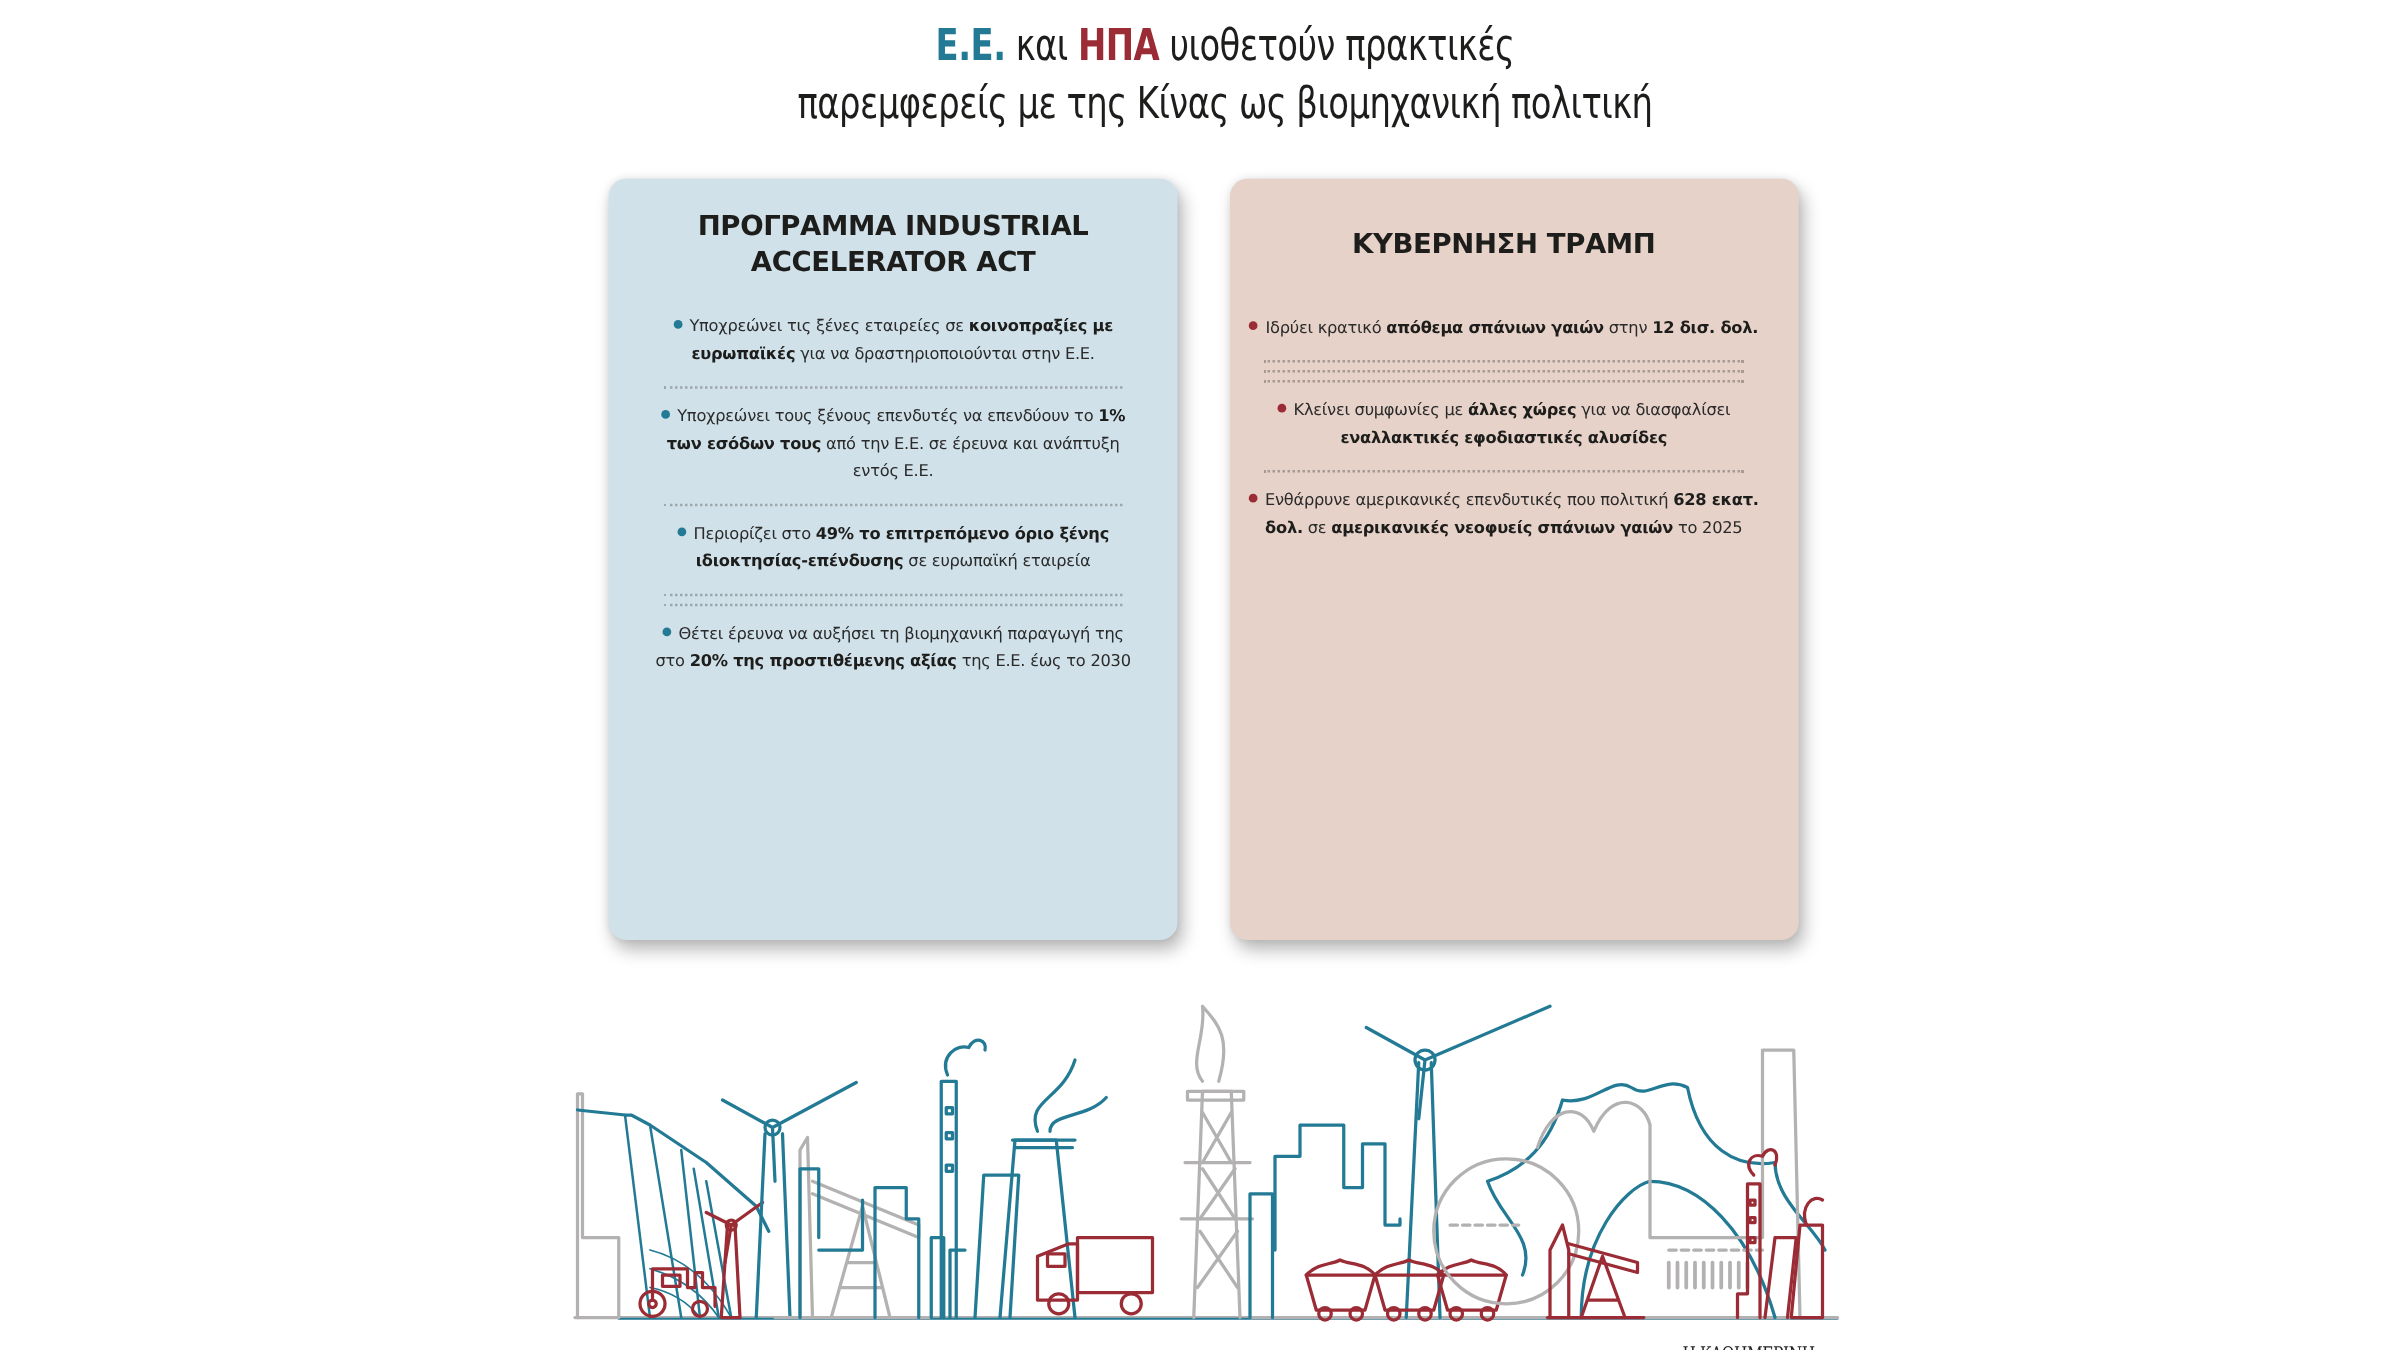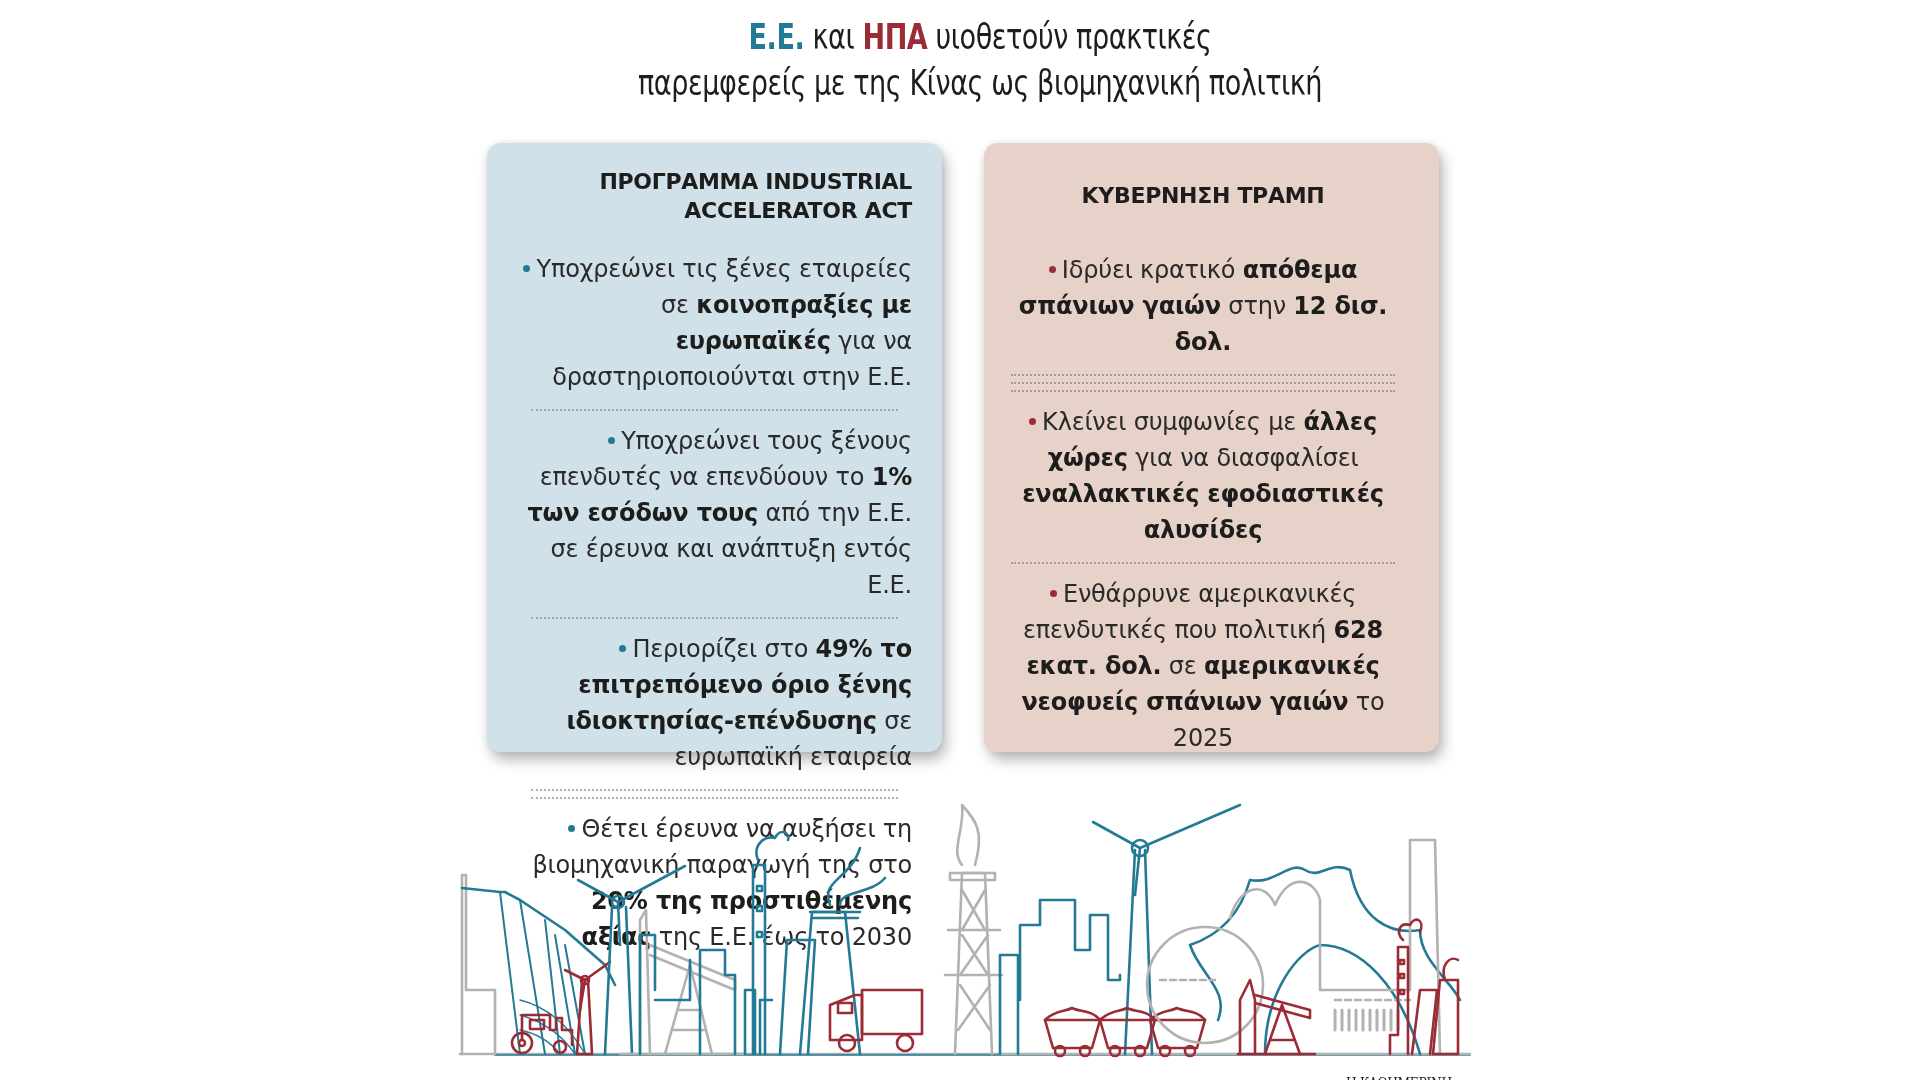--- a/index.html
+++ b/index.html
@@ -4,27 +4,27 @@
 <style>
   html, body { margin: 0; padding: 0; background: #ffffff; }
   body { width: 1920px; height: 1080px; position: relative; overflow: hidden; font-family: "DejaVu Sans", sans-serif; color: #1d1d1b; }
 
   .headline { position: absolute; left: 0; top: 14px; width: 1960px; text-align: center; font-family: "DejaVu Sans", sans-serif; font-stretch: condensed; }
   .headline .line { font-size: 35px; line-height: 46px; letter-spacing: -0.5px; color: #1d1d1b; transform: scaleX(0.86); transform-origin: center; }
   .headline .eu { color: #237a94; font-weight: bold; }
   .headline .usa { color: #9b2c35; font-weight: bold; }
 
   .card { position: absolute; top: 143px; width: 455px; height: 609px; border-radius: 14px; box-shadow: 4px 8px 14px rgba(0,0,0,0.28), 0 0 6px rgba(0,0,0,0.08); box-sizing: border-box; padding: 20px 30px 0 30px; text-align: center; }
-  .card.left { left: 487px; background: #d0e1ea; text-align: right; }
+  .card.left { left: 487px; background: #d0e1ea; }
   .card.right { left: 984px; background: #e6d2c8; padding-left: 13px; }
 
   .card-title { font-weight: bold; font-size: 22px; line-height: 29px; letter-spacing: -0.3px; color: #1d1d1b; margin-top: 4px; margin-bottom: 20px; }
   .card.right .card-title { margin-top: 18px; margin-bottom: 36px; }
 
-  .item { font-size: 24px; line-height: 36px; color: #2a2a2a; letter-spacing: -0.2px; padding: 6px 0 10px 0; }
+  .item { font-size: 13px; line-height: 22px; color: #2a2a2a; letter-spacing: -0.2px; padding: 6px 0 10px 0; }
   .item b { color: #1d1d1b; }
   .divider { height: 0; border-top: 2px dotted #8a8f92; margin: 4px 14px 6px 14px; opacity: 0.7; }
   .card.right .divider { border-top-color: #8d8380; }
   .bullet { display: inline-block; width: 7px; height: 7px; border-radius: 50%; margin-right: 6px; vertical-align: middle; position: relative; top: -2px; }
   .card.left .bullet { background: #237a94; }
   .card.right .bullet { background: #9b2c35; }
 
   .illustration { position: absolute; left: 455px; top: 780px; width: 1030px; height: 280px; }
   .credit { position: absolute; left: 1346px; top: 1074px; font-family: "DejaVu Serif", serif; font-size: 15px; letter-spacing: -0.4px; color: #1d1d1b; transform: scaleX(0.82); transform-origin: left; }
 </style>

